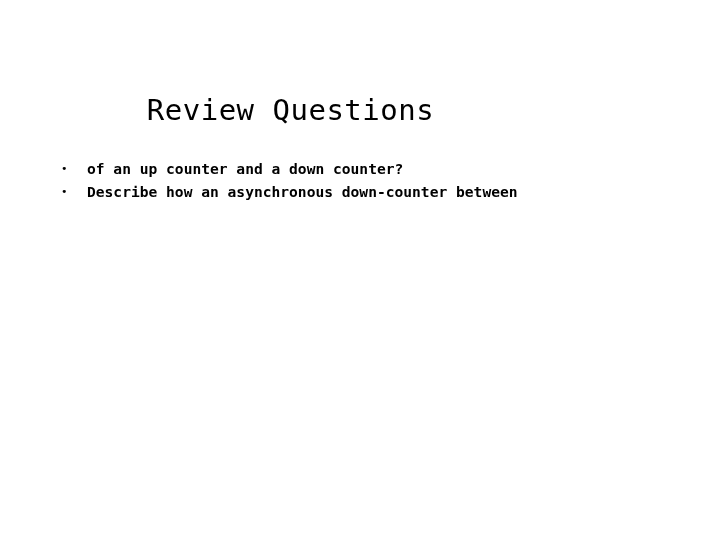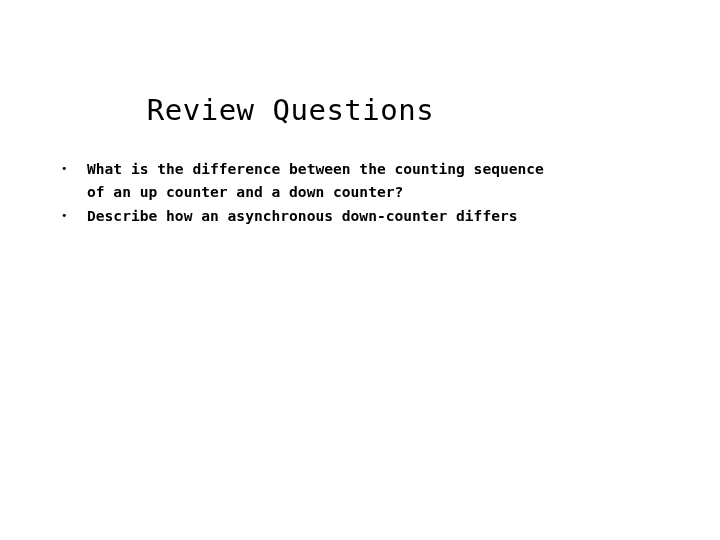--- a/index.html
+++ b/index.html
@@ -79,27 +79,26 @@
 
 <div class="slide">
 
   <h1 class="slide-title">Review Questions</h1>
 
   <div class="body-block">
 
     <div class="bullet-item">
       <span class="bullet-marker">•</span>
       <span class="bullet-lines">
-        <span class="bullet-line">What is the difference between the counting sequence</span>
         <span class="bullet-line">of an up counter and a down counter?</span>
       </span>
     </div>
 
     <div class="bullet-item">
       <span class="bullet-marker">•</span>
       <span class="bullet-lines">
-        <span class="bullet-line">Describe how an asynchronous down-counter differs</span>
+        <span class="bullet-line">Describe how an asynchronous down-counter between</span>
       </span>
     </div>
 
   </div>
 
 </div>
 
 </body></html>

